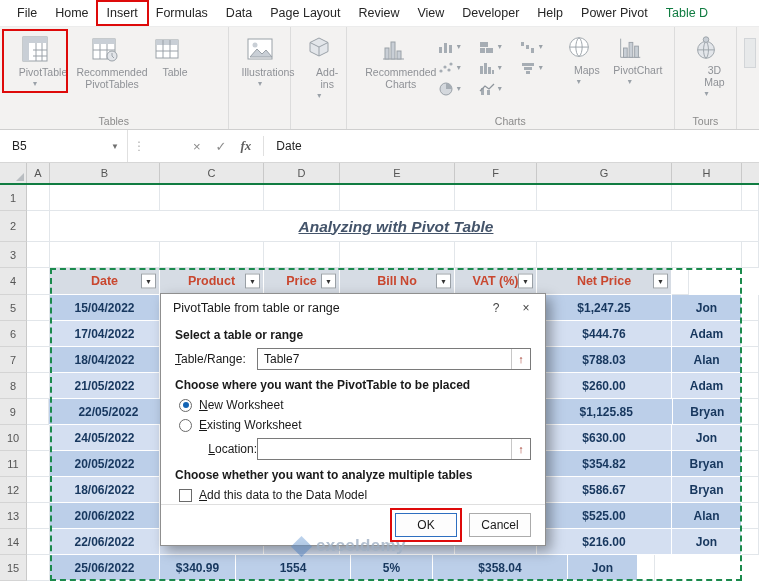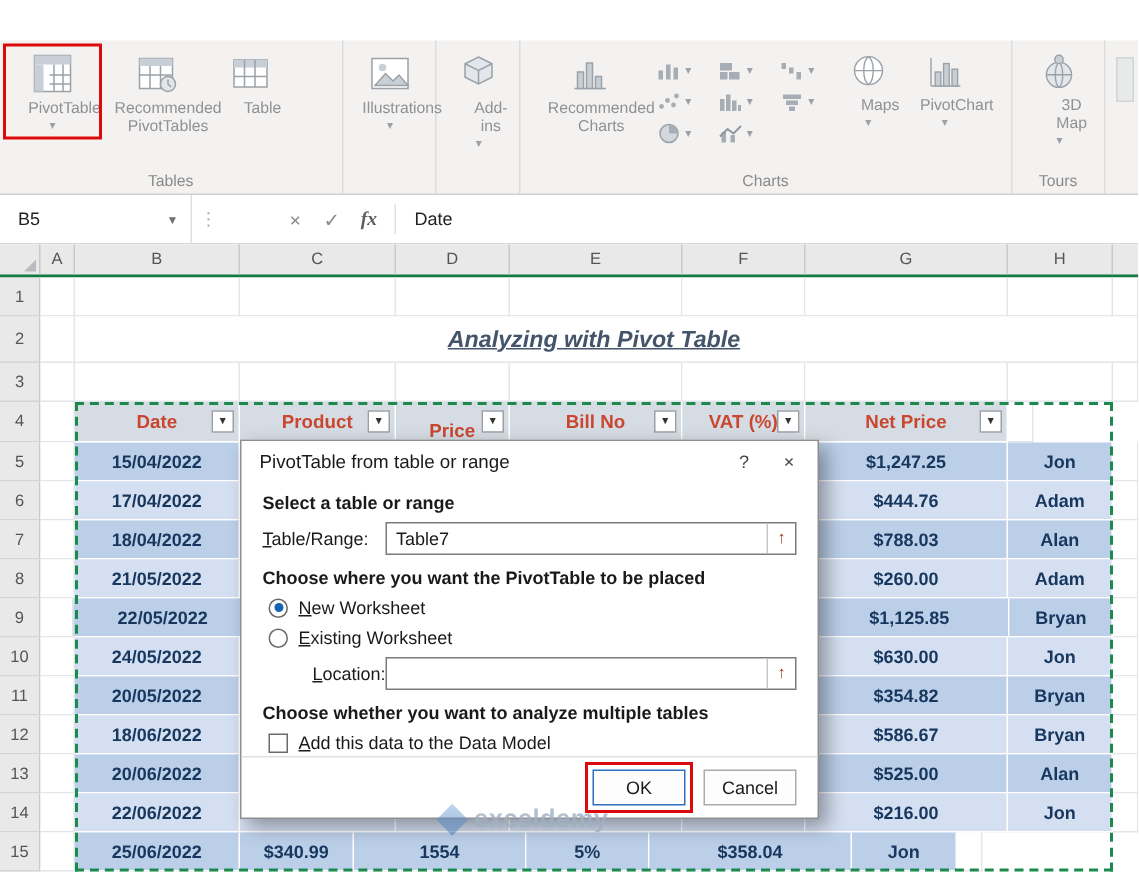--- a/index.html
+++ b/index.html
@@ -99,20 +99,34 @@
     padding:8px 14px 0;display:flex;justify-content:flex-end;gap:12px;}
   .btn{min-width:62px;height:24px;background:#fdfdfd;border:1px solid #ababab;font-family:inherit;font-size:12px;color:#1a1a1a;}
   .btn.ok{border:1px solid #2e6fc0;outline:2px solid var(--annot-red,#DE0A0A);outline-offset:3px;}
   u{text-decoration:underline;}
 </style>
 </head>
 <body>
 
 <div class="app">
 
+  <div class="menubar" id="menubar">
+      <span class="tab">File</span>
+      <span class="tab">Home</span>
+      <span class="tab boxed">Insert</span>
+      <span class="tab">Formulas</span>
+      <span class="tab">Data</span>
+      <span class="tab">Page Layout</span>
+      <span class="tab">Review</span>
+      <span class="tab">View</span>
+      <span class="tab">Developer</span>
+      <span class="tab">Help</span>
+      <span class="tab">Power Pivot</span>
+      <span class="tab ctx">Table D</span>
+    </div>
 
   <div class="ribbon">
 
     <div class="rgroup" style="width:232px">
       <div class="bigbtn red-outline" style="width:60px">
         <span class="ricon">
           <svg width="30" height="30" viewBox="0 0 30 30">
               <rect x="3" y="3" width="24" height="24" fill="#fff" stroke="#9aa1a8"></rect>
               <rect x="3" y="3" width="24" height="6" fill="#c9cfd6"></rect>
               <rect x="3" y="9" width="6" height="18" fill="#c9cfd6"></rect>
@@ -365,21 +379,21 @@
           <div class="rownum">4</div>
           <div class="gcell" style="width: 23px;"></div>
           <div class="tcell thead" style="width: 110px;">
             <span>Date</span>
             <span class="filter-btn">▼</span>
           </div>
           <div class="tcell thead" style="width: 104px;">
             <span>Product</span>
             <span class="filter-btn">▼</span>
           </div>
-          <div class="tcell thead" style="width: 76px; align-items: flex-end;">
+          <div class="tcell thead" style="width: 76px;">
             <span>Price</span>
             <span class="filter-btn">▼</span>
           </div>
           <div class="tcell thead" style="width: 115px;">
             <span>Bill No</span>
             <span class="filter-btn">▼</span>
           </div>
           <div class="tcell thead" style="width: 82px;">
             <span>VAT (%)</span>
             <span class="filter-btn">▼</span>

